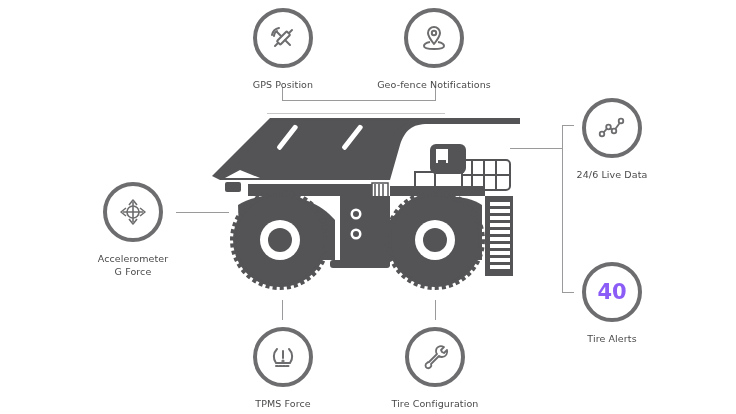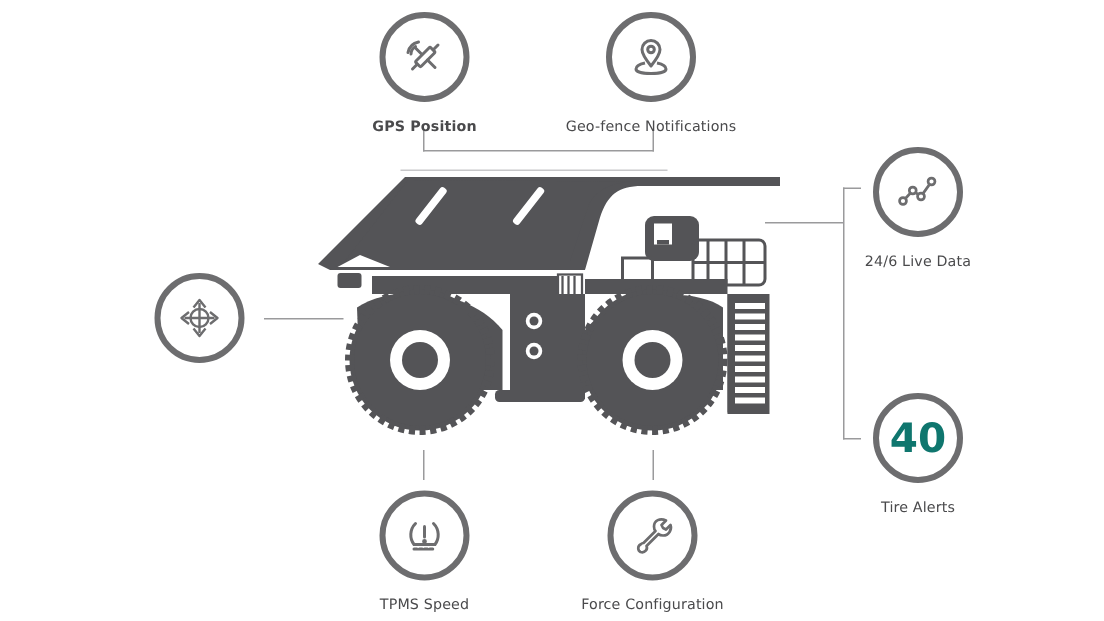--- a/index.html
+++ b/index.html
@@ -1,42 +1,42 @@
 <!DOCTYPE html>
 <html><head>
 <meta charset="utf-8">
 <style>
   html,body{margin:0;padding:0;background:#ffffff;}
   body{width:736px;height:414px;position:relative;overflow:hidden;font-family:"DejaVu Sans","Liberation Sans",sans-serif;}
   .feature{position:absolute;width:140px;text-align:center;}
   .ring{width:52px;height:52px;border:4px solid #6d6d6f;border-radius:50%;margin:0 auto;display:flex;align-items:center;justify-content:center;background:#fff;}
   .ring svg{display:block;}
   .label{font-size:9.5px;color:#4a4a4c;margin-top:10px;line-height:13px;letter-spacing:0.1px;}
-  .speed-num{font-size:27px;font-weight:bold;color:#0f766e;}
+  .speed-num{font-size:21px;font-weight:bold;color:#8b5cf6;}
   .line{position:absolute;background:#9a9a9c;}
   #truck{position:absolute;left:200px;top:110px;}
 </style>
 </head>
 <body>
 
 <div class="line" style="left:282px;top:87px;width:1px;height:14px;"></div>
 <div class="line" style="left:282px;top:100px;width:154px;height:1px;"></div>
 <div class="line" style="left:435px;top:87px;width:1px;height:14px;"></div>
 <div class="line" style="left:267px;top:113px;width:178px;height:1px;background:#c8c8ca;"></div>
 
 <div class="line" style="left:510px;top:148px;width:52px;height:1px;"></div>
 <div class="line" style="left:562px;top:125px;width:1px;height:168px;"></div>
 <div class="line" style="left:562px;top:125px;width:12px;height:1px;"></div>
 <div class="line" style="left:562px;top:292px;width:12px;height:1px;"></div>
 
 <div class="line" style="left:176px;top:212px;width:53px;height:1px;"></div>
 <div class="line" style="left:282px;top:300px;width:1px;height:20px;"></div>
 <div class="line" style="left:435px;top:300px;width:1px;height:20px;"></div>
 
-<div class="feature" style="left:213px;top:8px;font-weight:bold;">
+<div class="feature" style="left:213px;top:8px;">
   <div class="ring">
     <svg width="30" height="30" viewBox="0 0 30 30" fill="none" stroke="#6d6d6f" stroke-width="2" stroke-linecap="round">
       <path d="M9 8 a6 6 0 0 0 -3 5"></path>
         <path d="M11 5 a9 9 0 0 0 -7 7"></path>
       <rect x="13" y="8" width="5" height="14" rx="1" transform="rotate(45 15.5 15)"></rect>
       <path d="M10 20 l-3 3"></path>
         <path d="M21 10 l3 -3"></path>
       <path d="M17 17 l5 5"></path>
         <path d="M13 13 l-4 -4"></path>
     </svg>
@@ -79,41 +79,45 @@
   <div class="ring">
     <svg width="32" height="32" viewBox="0 0 32 32" fill="none" stroke="#6d6d6f" stroke-width="1.6" stroke-linejoin="round">
       <path d="M16 6 V26 M6 16 H26"></path>
       <path d="M12 9 L16 4 L20 9"></path>
         <path d="M12 23 L16 28 L20 23"></path>
       <path d="M9 12 L4 16 L9 20"></path>
         <path d="M23 12 L28 16 L23 20"></path>
       <circle cx="16" cy="16" r="6"></circle>
     </svg>
   </div>
+  <div class="label">
+    <div>Accelerometer</div>
+    <div>G Force</div>
+  </div>
 </div>
 
 <div class="feature" style="left:213px;top:327px;">
   <div class="ring">
     <svg width="30" height="30" viewBox="0 0 30 30" fill="none" stroke="#6d6d6f" stroke-width="2" stroke-linecap="round">
       <path d="M9 7 C5 11 5 17 8 21 L22 21 C25 17 25 11 21 7"></path>
       <path d="M8 24 L22 24" stroke-dasharray="2 1.5"></path>
       <path d="M15 9 V16"></path>
         <circle cx="15" cy="19" r="0.6" fill="#6d6d6f"></circle>
     </svg>
   </div>
-  <div class="label">TPMS Speed</div>
+  <div class="label">TPMS Force</div>
 </div>
 
 <div class="feature" style="left:365px;top:327px;">
   <div class="ring">
     <svg width="30" height="30" viewBox="0 0 30 30" fill="none" stroke="#6d6d6f" stroke-width="1.8" stroke-linejoin="round">
       <path d="M24 5 l-3 3 l1 2 l2 1 l3 -3 c1 3 -1 7 -5 7 c-1 0 -2 0 -3 -1 l-8 8 c1 2 -1 5 -4 4 c-2 -1 -2 -4 0 -5 c1 -1 2 -1 2 -1 l8 -8 c-1 -1 -1 -2 -1 -3 c0 -4 4 -6 8 -4z"></path>
     </svg>
   </div>
-  <div class="label">Force Configuration</div>
+  <div class="label">Tire Configuration</div>
 </div>
 
 <svg id="truck" width="320" height="190" viewBox="0 0 320 190">
   <g fill="#545457">
 
     <path d="M70 8 L325 8 L325 14 L228 14 C212 14 205 20 200 35 L190 70 L20 70 L12 66 Z"></path>
     <path d="M72 10 L30 64 L180 64 L192 28 C196 18 205 12 222 11 Z" fill="#545457"></path>
     <rect x="85" y="12" width="5" height="30" rx="2" fill="#fff" transform="rotate(38 87 27)"></rect>
     <rect x="150" y="12" width="5" height="30" rx="2" fill="#fff" transform="rotate(38 152 27)"></rect>
     <path d="M40 60 L60 68 L25 68 Z" fill="#fff"></path>

